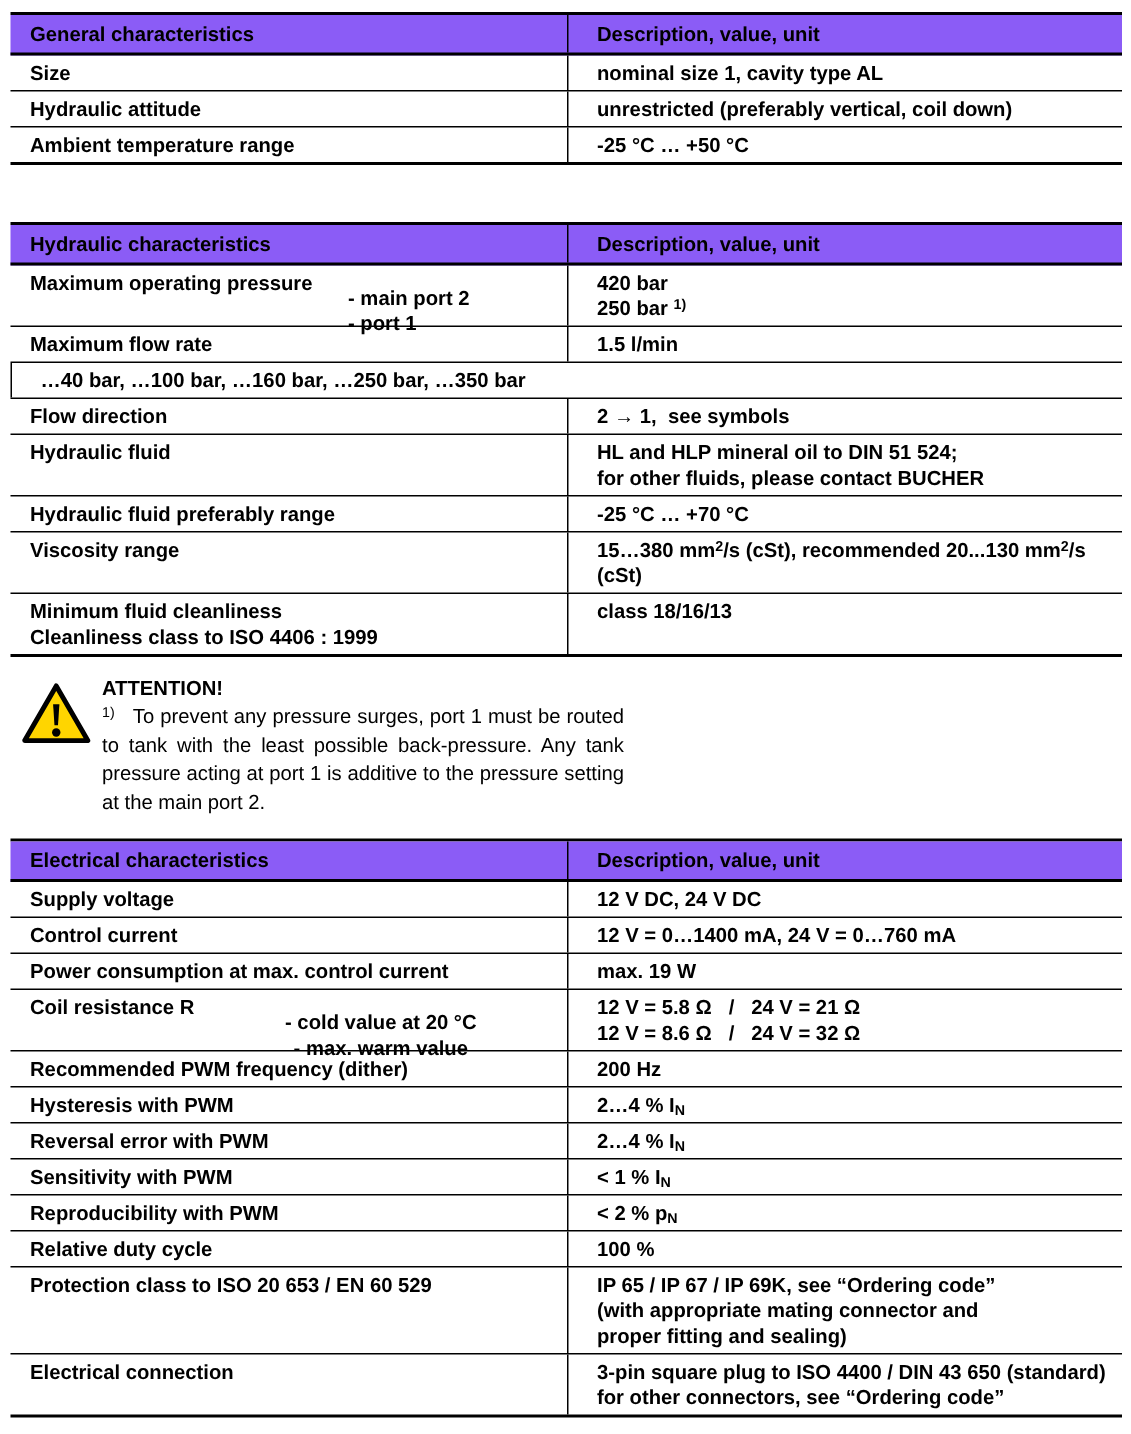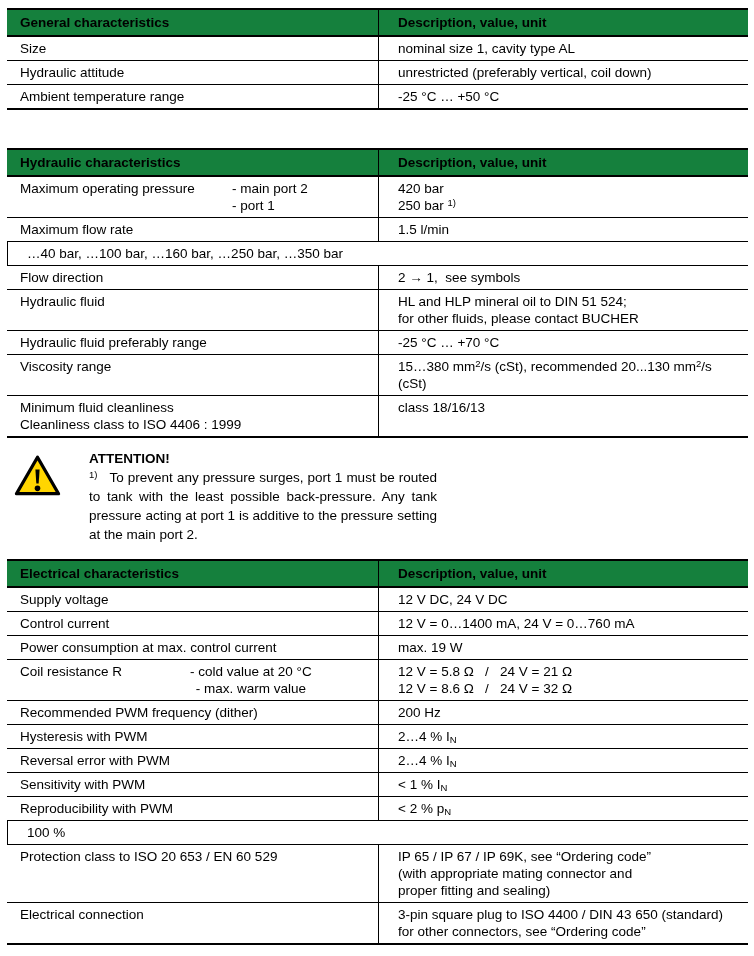--- a/index.html
+++ b/index.html
@@ -14,65 +14,66 @@
     font-family: "Liberation Sans", sans-serif;
   }
   .table {
     border-top: 2px solid #000;
     border-bottom: 2px solid #000;
   }
   .tr {
     display: flex;
     align-items: stretch;
     border-bottom: 1px solid #000;
+    font-weight: bold;
   }
   .tr:last-child { border-bottom: none; }
   .tr.thead {
-    background: #15803d;
+    background: #8b5cf6;
     font-weight: bold;
     border-bottom: 2px solid #000;
   }
   .td {
     box-sizing: border-box;
     font-size: 13.5px;
     line-height: 17px;
     padding: 3px 8px 3px 13px;
   }
   .tr.thead .td { padding-top: 4px; padding-bottom: 4px; }
   .td.label {
     flex: 0 0 371px;
     width: 371px;
     position: relative;
   }
   .td.value {
     flex: 1 1 auto;
     border-left: 1px solid #000;
     padding-left: 19px;
   }
-  .sublabels { position: absolute; top: 3px; }
+  .sublabels { position: absolute; top: 13px; }
   .table[data-table="1"] .sublabels { left: 225px; }
   .table[data-table="2"] .sublabels { left: 183px; text-align: center; }
   sup { font-size: 9.5px; line-height: 0; vertical-align: 4px; }
   sub { font-size: 9.5px; line-height: 0; vertical-align: -2px; }
 
   .gap-a { margin-top: 38px; }
 
   .note {
     display: flex;
     align-items: flex-start;
     margin: 12px 0 15px 7px;
   }
   .warn {
     flex: 0 0 auto;
     width: 47px;
     height: 43px;
     margin-top: 4px;
   }
   .warn svg { display: block; width: 100%; height: 100%; }
-  .note-body { margin-left: 28px; width: 348px; }
+  .note-body { margin-left: 7px; width: 348px; }
   .note-title {
     font-size: 13.5px;
     font-weight: bold;
     line-height: 18px;
   }
   .note-text {
     margin: 0;
     font-size: 13.5px;
     line-height: 19px;
     text-align: justify;
@@ -195,20 +196,21 @@
       </div>
       <div class="tr">
         <div class="td label">Sensitivity with PWM</div>
         <div class="td value">&lt; 1 % I<sub>N</sub></div>
       </div>
       <div class="tr">
         <div class="td label">Reproducibility with PWM</div>
         <div class="td value">&lt; 2 % p<sub>N</sub></div>
       </div>
       <div class="tr">
+        <div class="td label">Relative duty cycle</div>
         <div class="td value">100 %</div>
       </div>
       <div class="tr">
         <div class="td label">Protection class to ISO 20 653 / EN 60 529</div>
         <div class="td value">IP 65 / IP 67 / IP 69K, see “Ordering code”<br>(with appropriate mating connector and<br>proper fitting and sealing)</div>
       </div>
       <div class="tr">
         <div class="td label">Electrical connection</div>
         <div class="td value">3-pin square plug to ISO 4400 / DIN 43 650 (standard)<br>for other connectors, see “Ordering code”</div>
       </div>

